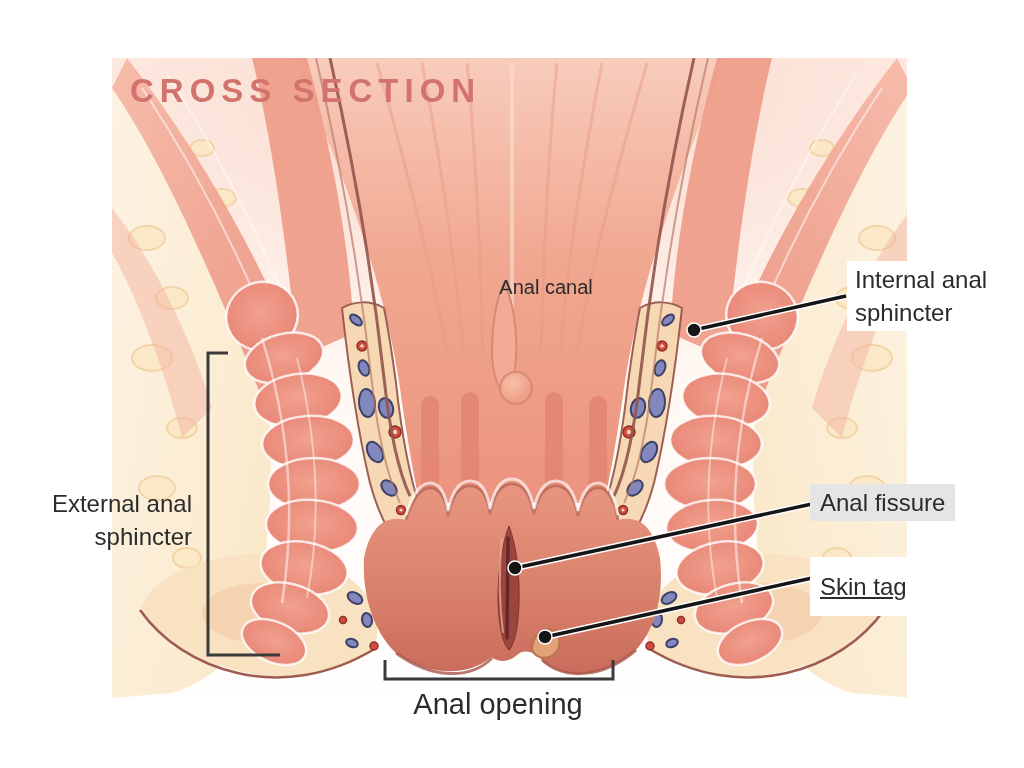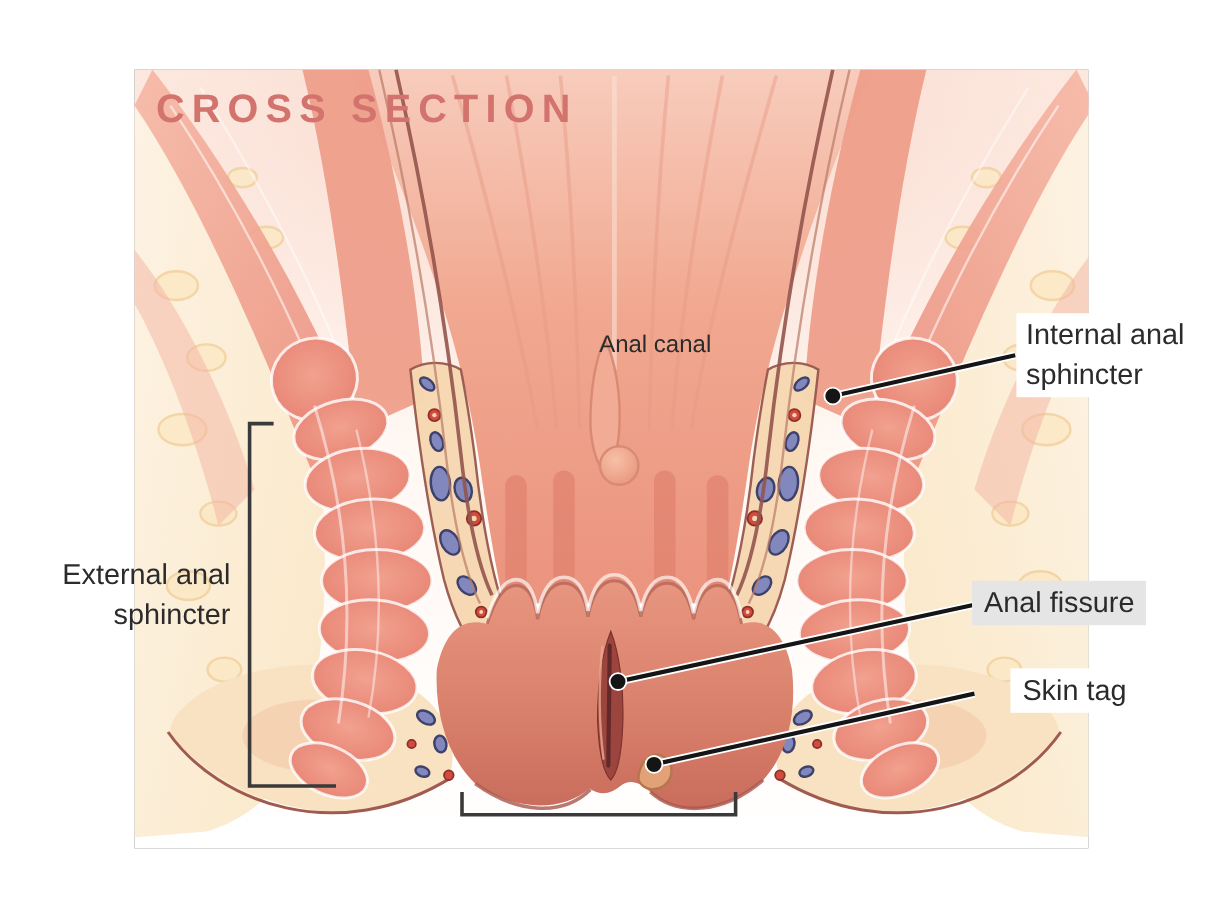--- a/index.html
+++ b/index.html
@@ -7,23 +7,23 @@
   .stage{position:relative;width:1024px;height:768px;background:#ffffff;}
   .frame{position:absolute;left:112px;top:58px;width:795px;height:649px;
     border:2px solid #8b8b8b;box-sizing:border-box;z-index:1;}
   .art{position:absolute;left:112px;top:58px;width:795px;height:649px;z-index:2;}
   .lbl{position:absolute;z-index:3;color:#2b2b2b;font-size:24px;line-height:33px;white-space:nowrap;}
   .title{position:absolute;left:130px;top:72px;z-index:3;color:#d3736d;font-size:33px;
     font-weight:bold;letter-spacing:6px;}
   .lbl-rectum{left:503px;top:128px;transform:translateX(-50%);font-size:29px;}
   .lbl-analcanal{left:526px;top:271px;transform:translateX(-50%);font-size:20px;margin-left:20px;}
   .lbl-internal{left:847px;top:261px;text-align:left;background:#ffffff;padding:2px 8px;}
-  .lbl-external{left:0px;top:463px;width:192px;text-align:right;}
+  .lbl-external{left:0px;top:487px;width:192px;text-align:right;}
   .lbl-fissure{left:810px;top:484px;background:#e5e5e5;padding:2px 10px;}
-  .lbl-skintag{left:842px;top:557px;background:#ffffff;padding:2px 10px;}
+  .lbl-skintag{left:810px;top:557px;background:#ffffff;padding:13px 10px;text-decoration:underline;}
   .lbl-opening{left:498px;top:687px;transform:translateX(-50%);font-size:29px;
     background:#ffffff;padding:1px 16px;}
   .lbl span{display:block;}
 </style>
 </head>
 <body>
 
 <div class="stage">
 
   <div class="frame"></div>
@@ -220,14 +220,15 @@
 
   <div class="lbl lbl-external">
     <span>External anal</span>
     <span>sphincter</span>
   </div>
 
   <div class="lbl lbl-fissure">Anal fissure</div>
 
   <div class="lbl lbl-skintag">Skin tag</div>
 
+  <div class="lbl lbl-opening">Anal opening</div>
 
 </div>
 
 </body></html>

